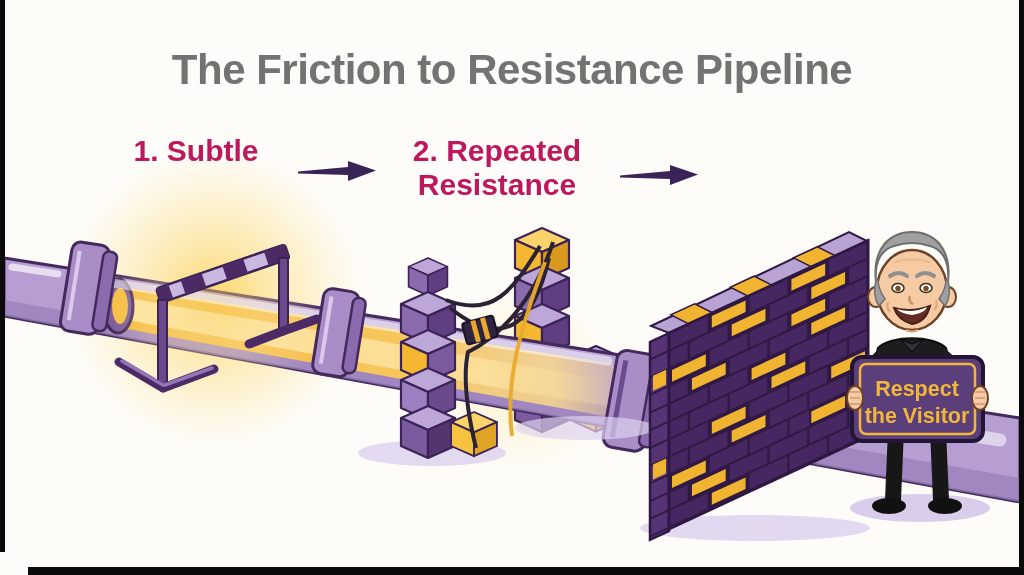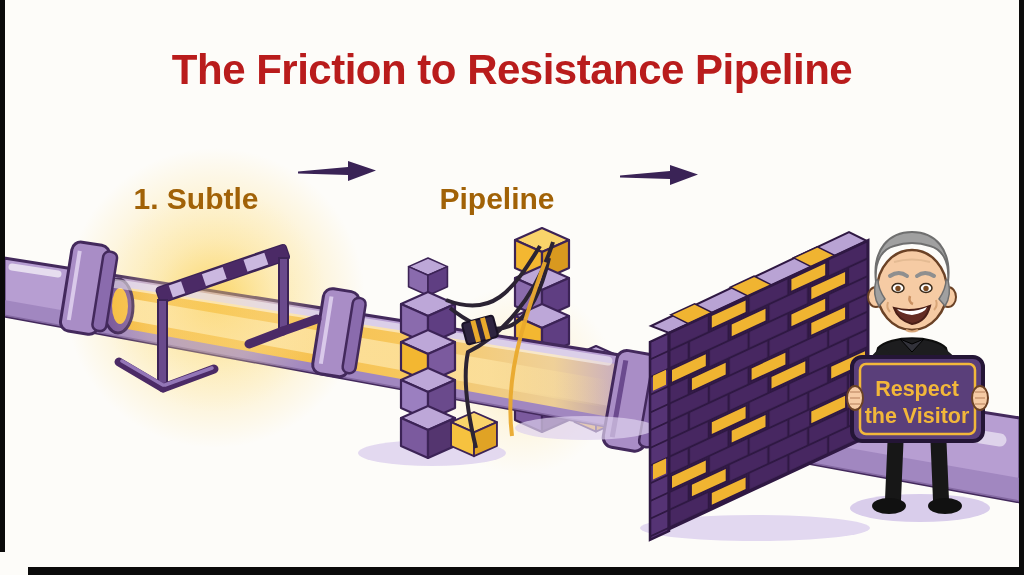--- a/index.html
+++ b/index.html
@@ -1,23 +1,23 @@
 <!DOCTYPE html>
 <html><head>
 <meta charset="utf-8">
 <style>
   html,body{margin:0;padding:0;}
   body{width:1024px;height:575px;overflow:hidden;position:relative;
        font-family:"Liberation Sans",sans-serif;background:#fdfcf9;}
   .stage{position:absolute;left:0;top:0;width:1024px;height:575px;background:#fdfcf9;}
   .illus{position:absolute;left:0;top:0;}
   .title{position:absolute;left:0;top:46px;width:1024px;text-align:center;
-         font-size:42px;font-weight:700;letter-spacing:-0.5px;color:#b91c1c;}
+         font-size:42px;font-weight:700;letter-spacing:-0.5px;color:#737373;}
   .step{position:absolute;top:134px;width:280px;text-align:center;
-        font-size:30px;font-weight:700;line-height:1.12;color:#a16207;margin-top:48px;}
+        font-size:30px;font-weight:700;line-height:1.12;color:#be185d;}
   .step1{left:56px;} .step2{left:357px;} .step3{left:672px;}
   .arrow{position:absolute;width:84px;height:38px;}
   .arrow1{left:296px;top:152px;} .arrow2{left:618px;top:156px;}
   .bar{position:absolute;background:#0b0b0b;}
   .bar-left{left:0;top:0;width:5px;height:552px;}
   .bar-right{left:1019px;top:0;width:5px;height:575px;}
   .bar-bottom{left:28px;top:567px;width:996px;height:8px;}
   .sign-text{font-family:"Liberation Sans",sans-serif;font-weight:700;font-size:21.5px;}
 </style>
 </head>
@@ -246,21 +246,22 @@
 
 <div class="step step1">
   <div>1. Subtle</div>
 </div>
 <div class="arrow arrow1">
   <svg width="84" height="38" viewBox="0 0 84 38">
     <path d="M2,19.5 L52,15 L52,9 L80,18.5 L52,29 L52,23 L2,21.5 Z" fill="#3a2356"></path>
   </svg>
 </div>
 <div class="step step2">
-  <div>Pipeline</div>
+  <div>2. Repeated</div>
+  <div>Resistance</div>
 </div>
 <div class="arrow arrow2">
   <svg width="84" height="38" viewBox="0 0 84 38">
     <path d="M2,19.5 L52,15 L52,9 L80,18.5 L52,29 L52,23 L2,21.5 Z" fill="#3a2356"></path>
   </svg>
 </div>
 
 <div class="bar bar-left"></div>
 <div class="bar bar-right"></div>
 <div class="bar bar-bottom"></div>

